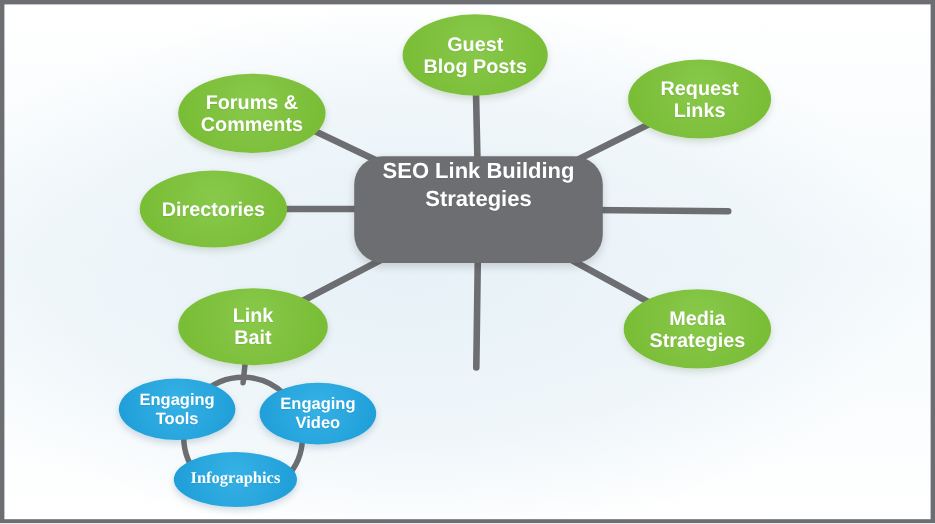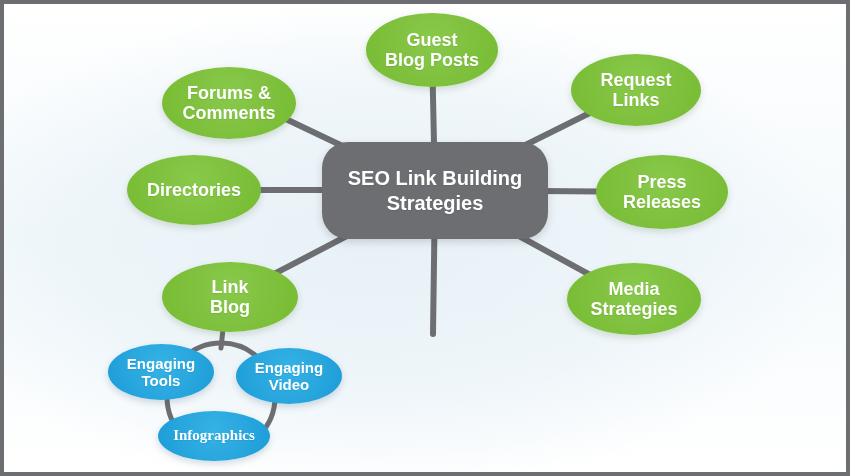--- a/index.html
+++ b/index.html
@@ -59,21 +59,20 @@
   }
   .center-box {
     position: absolute;
     left: 322px;
     top: 142px;
     width: 226px;
     height: 97px;
     border-radius: 26px;
     background: var(--color-gray, #6d6e71);
     display: flex;
-    align-items: center;
     justify-content: center;
     text-align: center;
     color: var(--color-text, #ffffff);
     font-weight: bold;
     font-size: 20px;
     line-height: 1.25;
     z-index: 20;
     box-shadow: 0 3px 8px rgba(0,0,0,0.15);
   }
 </style>
@@ -110,27 +109,23 @@
     <span class="node-label">Forums &amp;
 Comments</span>
   </div>
   <div class="node node--strategy" style="left:571px; top:54px;  width:130px; height:72px;">
     <span class="node-label">Request
 Links</span>
   </div>
   <div class="node node--strategy" style="left:127px; top:155px; width:134px; height:70px;">
     <span class="node-label">Directories</span>
   </div>
-  <div class="node node--strategy" style="left:596px; top:155px; width:132px; height:74px;">
-    <span class="node-label">Press
-Releases</span>
-  </div>
   <div class="node node--strategy" style="left:162px; top:262px; width:136px; height:70px;">
     <span class="node-label">Link
-Blog</span>
+Bait</span>
   </div>
   <div class="node node--strategy" style="left:567px; top:263px; width:134px; height:72px;">
     <span class="node-label">Media
 Strategies</span>
   </div>
 
   <div class="node node--tactic" style="left:108px; top:344px; width:106px; height:56px;">
     <span class="node-label">Engaging
 Tools</span>
   </div>

